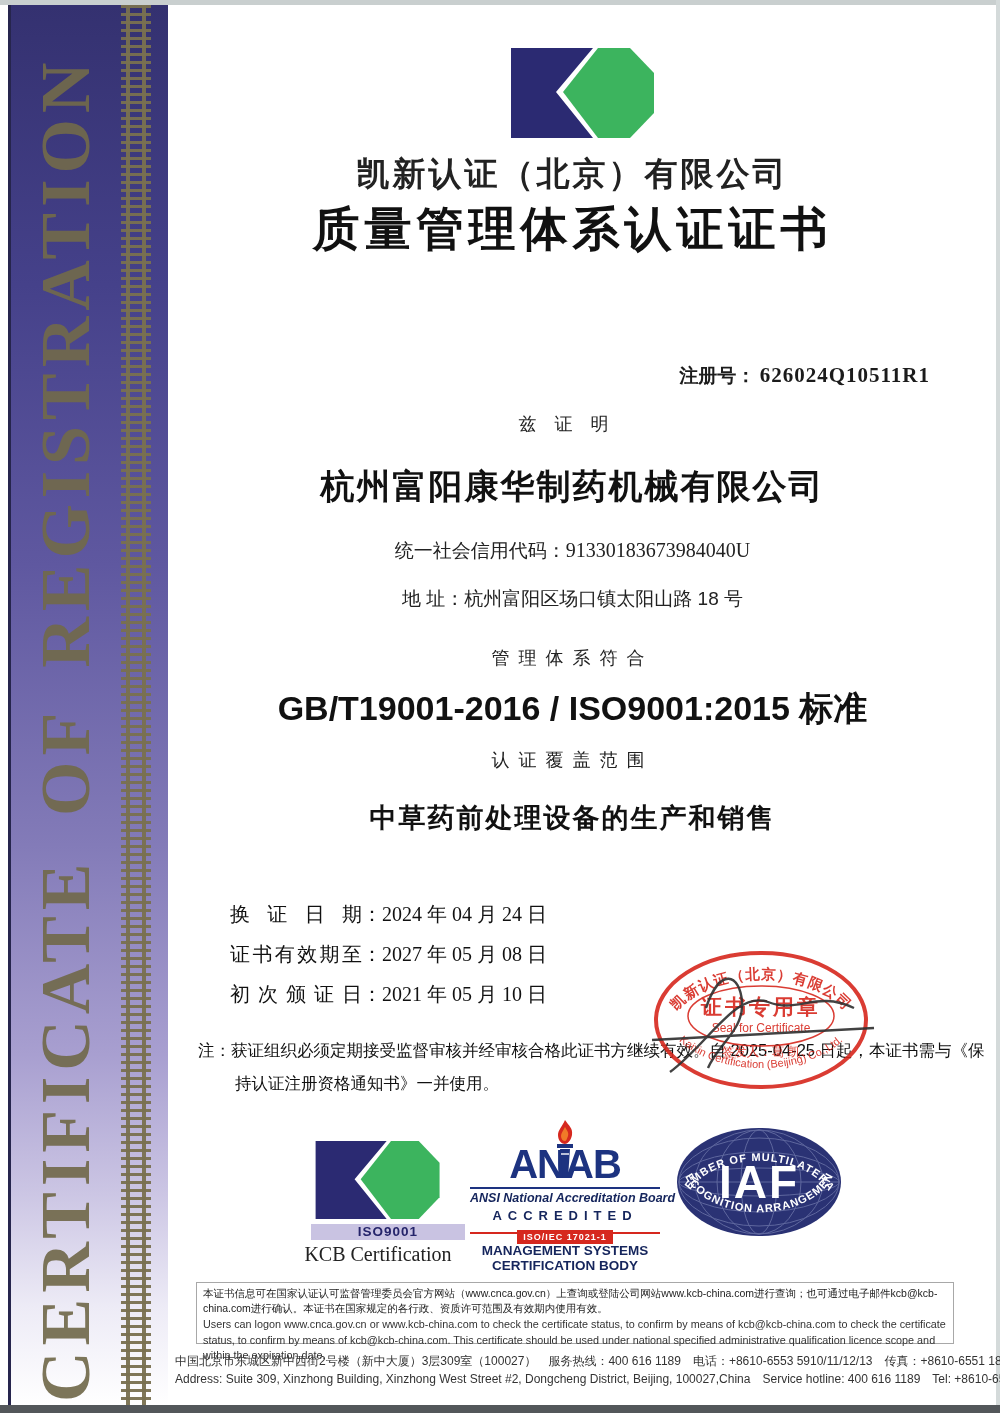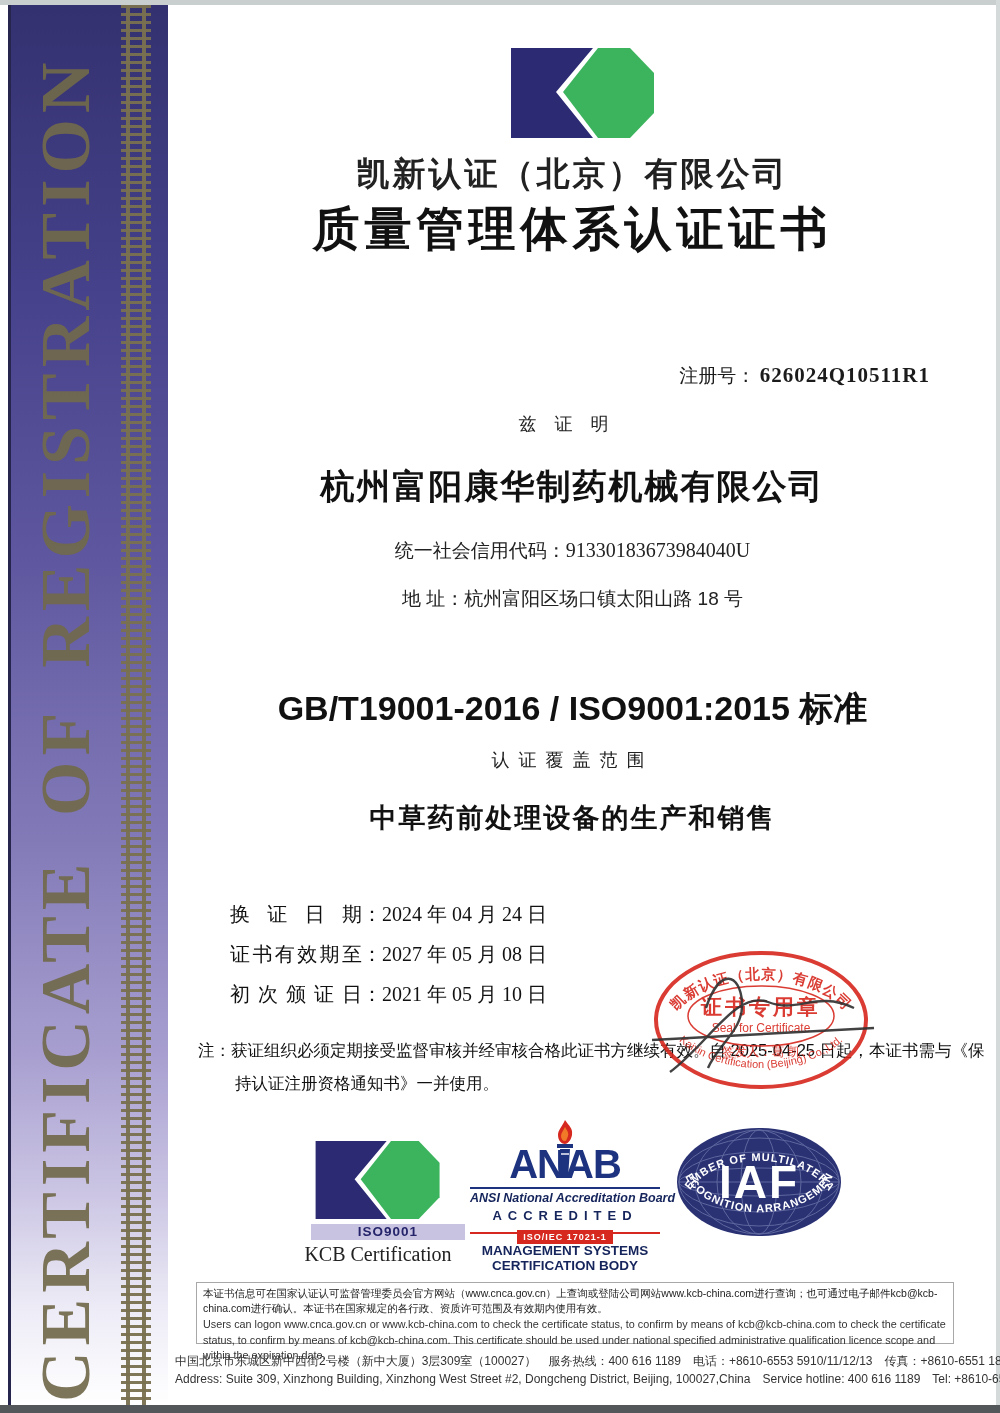--- a/index.html
+++ b/index.html
@@ -31,21 +31,21 @@
   .company{top:464px;font-size:34px;font-weight:700;letter-spacing:2px;color:#111;}
   .kv{font-size:19px;color:#222;}
   .kv .val{font-family:"Liberation Serif",serif;font-size:20px;}
   .credit{top:538px;} .addr{top:586px;}
   .conform{top:646px;font-size:18px;letter-spacing:9px;color:#222;}
   .standard{top:686px;font-size:34px;font-weight:700;color:#111;}
   .scopehead{top:748px;font-size:18px;letter-spacing:9px;color:#222;}
   .scope{top:800px;font-size:27px;font-weight:700;letter-spacing:2px;color:#111;}
 
   .reg{position:absolute;top:363px;right:70px;white-space:nowrap;}
-  .reg .lbl{font-size:19px;font-weight:400;}
+  .reg .lbl{font-size:19px;font-weight:700;}
   .reg .num{font-family:"Liberation Serif",serif;font-weight:700;font-size:21px;letter-spacing:1px;}
 
   
   .dates{position:absolute;left:230px;top:900px;font-size:20px;color:#111;}
   .dates .row{height:40px;line-height:28px;white-space:nowrap;}
   .dates .dl{display:inline-block;width:132px;text-align:justify;text-align-last:justify;}
   .dates .dv{font-family:"Liberation Serif",serif;}
 
   
   .note{position:absolute;left:198px;top:1034px;width:756px;font-size:16.5px;line-height:2.0;
@@ -114,20 +114,21 @@
   <div class="c hereby">兹证明</div>
   <div class="c company">杭州富阳康华制药机械有限公司</div>
 
   <div class="c kv credit">
     <span>统一社会信用代码：</span><span class="val">91330183673984040U</span>
   </div>
   <div class="c kv addr">
     <span>地 址：</span><span>杭州富阳区场口镇太阳山路 18 号</span>
   </div>
 
+  <div class="c conform">管理体系符合</div>
   <div class="c standard">GB/T19001-2016 / ISO9001:2015 标准</div>
   <div class="c scope">中草药前处理设备的生产和销售</div>
   <div class="c scopehead">认证覆盖范围</div>
 
   <div class="dates">
     <div class="row">
       <span class="dl">换证日期</span><span>：</span><span class="dv">2024 年 04 月 24 日</span>
     </div>
     <div class="row">
       <span class="dl">证书有效期至</span><span>：</span><span class="dv">2027 年 05 月 08 日</span>

